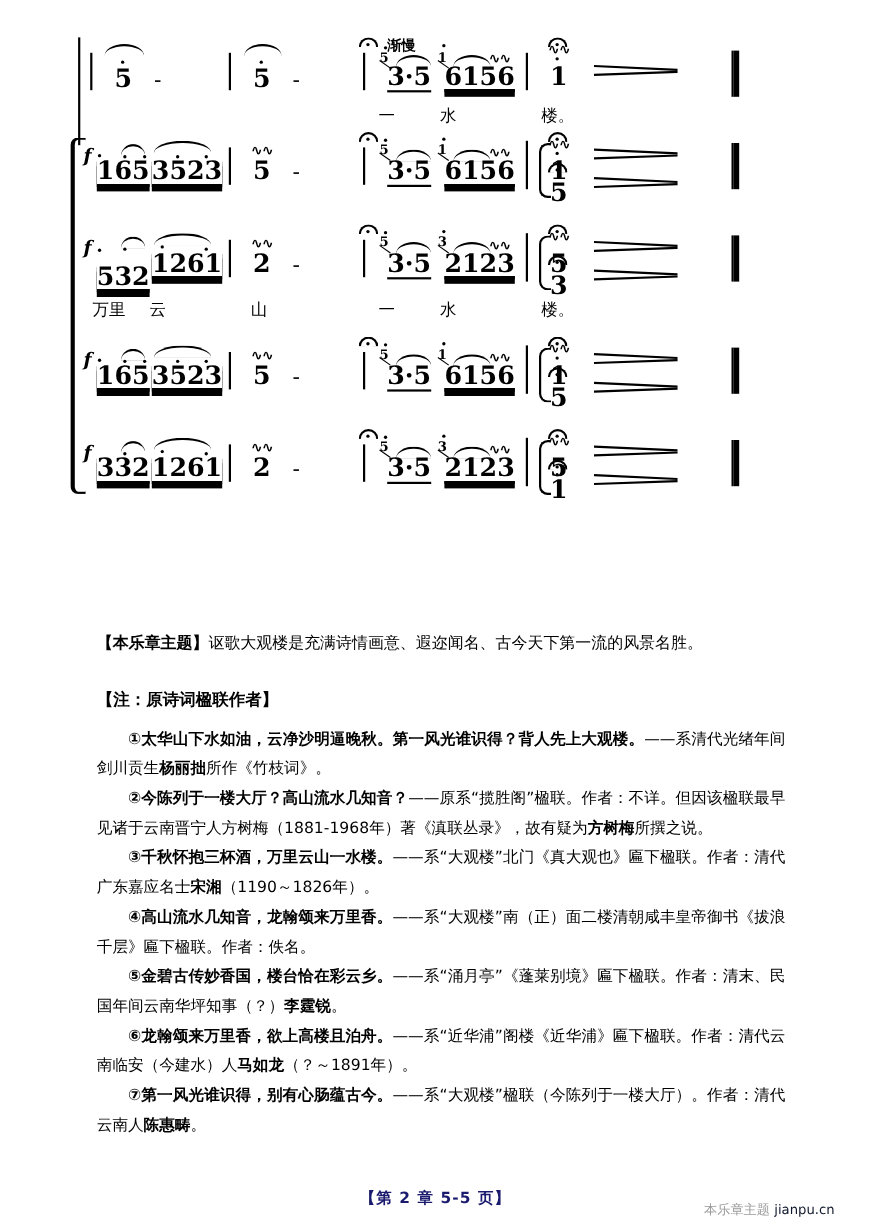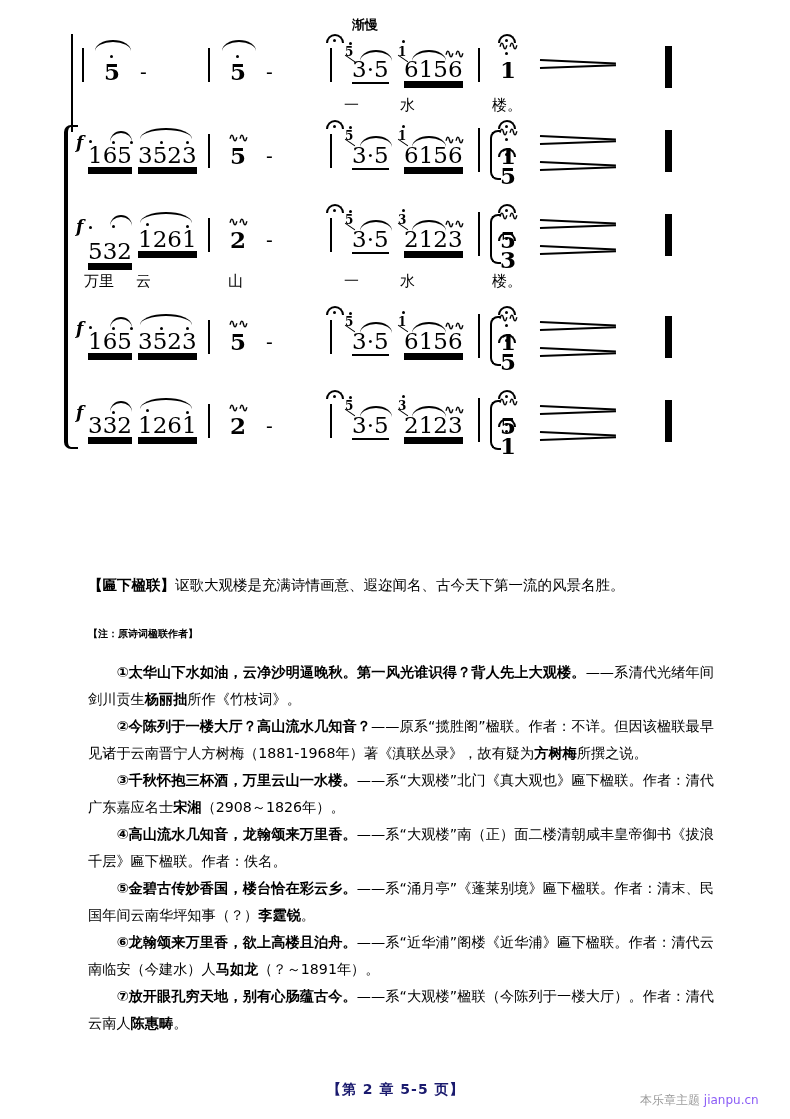--- a/index.html
+++ b/index.html
@@ -32,21 +32,21 @@
   .bar.tall{height:44px;}
   .final{position:absolute;width:0;height:42px;
      border-left:2px solid #000;border-right:5px solid #000;}
 
   
   .dyn{position:absolute;font-family:"DejaVu Serif","Liberation Serif",serif;
     font-style:italic;font-weight:bold;font-size:17px;}
 
   
   .grp{position:absolute;font-family:"DejaVu Serif","Liberation Serif",serif;
-    font-weight:normal;font-size:23px;letter-spacing:0px;line-height:23px;
+    font-weight:bold;font-size:23px;letter-spacing:0px;line-height:23px;
     white-space:nowrap;}
   .grp.beam1{border-bottom:2px solid #000;padding-bottom:1px;}
   .grp.beam2{box-shadow:0 3px 0 0 #000,0 7px 0 0 #000;}
   .note{position:absolute;font-family:"DejaVu Serif","Liberation Serif",serif;
     font-weight:bold;font-size:23px;line-height:23px;}
   .dash{position:absolute;font-family:"DejaVu Serif","Liberation Serif",serif;
     font-size:20px;line-height:20px;}
 
   
   .odot{position:absolute;width:3px;height:3px;border-radius:50%;background:#000;}
@@ -89,31 +89,31 @@
      transform-origin:left center;}
   .hair i.a{top:1px;transform:rotate(2.6deg);}
   .hair i.b{top:9px;transform:rotate(-2.0deg);}
 
   
   #prose{position:absolute;left:0;top:575px;width:790px;
     font-family:"DejaVu Sans","Liberation Sans",sans-serif;}
   .theme{position:absolute;left:88px;top:0;width:640px;font-size:14.5px;
     line-height:20px;white-space:nowrap;}
   .theme b{font-weight:bold;}
-  .notehead{position:absolute;left:88px;top:52px;font-size:10px;font-weight:bold;}
+  .notehead{position:absolute;left:88px;top:52px;font-size:15px;font-weight:bold;}
   .para{position:absolute;left:88px;width:626px;font-size:14.2px;
     line-height:27px;text-align:justify;text-indent:2em;}
   .para b{font-weight:bold;}
 
   
   .pagetag{position:absolute;left:327px;top:1081px;font-size:14px;font-weight:bold;
     color:#1a1a6e;letter-spacing:1px;
     font-family:"DejaVu Sans","Liberation Sans",sans-serif;}
   .wm{position:absolute;left:640px;top:1092px;font-size:12px;color:#9a9a9a;}
-  .wm em{font-style:normal;color:#8b5cf6;}
+  .wm em{font-style:normal;color:#0f172a;}
 </style>
 </head>
 <body>
 
 <div id="score">
 
   <div class="sys-thin"></div>
   <div class="sys-brace"></div>
 
   <div class="staff">
@@ -124,21 +124,21 @@
     <div class="dash" style="left:140px;top:62px;">-</div>
 
     <div class="bar" style="left:208px;top:48px;"></div>
     <div class="slur" style="left:222px;top:40px;width:34px;"></div>
     <div class="odot" style="left:236px;top:55px;"></div>
     <div class="note" style="left:230px;top:60px;">5</div>
     <div class="dash" style="left:266px;top:62px;">-</div>
 
     <div class="bar" style="left:330px;top:48px;"></div>
     <div class="ferm" style="left:326px;top:34px;"></div>
-    <div class="tempo" style="left:352px;top:16px;text-align:center;">渐慢</div>
+    <div class="tempo" style="left:352px;top:32px;text-align:center;">渐慢</div>
     <div class="grace" style="left:345px;top:46px;">5</div>
     <div class="odot" style="left:349px;top:42px;"></div>
     <div class="graceline" style="left:344px;top:58px;"></div>
     <div class="grp beam1" style="left:352px;top:58px;">3·5</div>
     <div class="slur" style="left:360px;top:50px;width:32px;"></div>
 
     <div class="grace" style="left:398px;top:46px;">1</div>
     <div class="odot" style="left:402px;top:40px;"></div>
     <div class="graceline" style="left:397px;top:58px;"></div>
     <div class="grp beam2" style="left:404px;top:58px;">6156</div>
@@ -369,51 +369,51 @@
         <i class="a"></i>
         <i class="b"></i>
       </div>
     <div class="final" style="left:665px;top:400px;"></div>
   </div>
 </div>
 
 <div id="prose">
 
   <div class="theme">
-    <b>【匾下楹联】</b><span>讴歌大观楼是充满诗情画意、遐迩闻名、古今天下第一流的风景名胜。</span>
+    <b>【本乐章主题】</b><span>讴歌大观楼是充满诗情画意、遐迩闻名、古今天下第一流的风景名胜。</span>
   </div>
 
   <div class="notehead">【注：原诗词楹联作者】</div>
 
   <div class="para" style="top:84px;">
     <b>①</b><b>太华山下水如油，云净沙明逼晚秋。第一风光谁识得？背人先上大观楼。</b><span>——系清代光绪年间剑川贡生</span><b>杨丽拙</b><span>所作《竹枝词》。</span>
   </div>
 
   <div class="para" style="top:138px;">
     <b>②</b><b>今陈列于一楼大厅？高山流水几知音？</b><span>——原系“揽胜阁”楹联。作者：不详。但因该楹联最早见诸于云南晋宁人方树梅（1881-1968年）著《滇联丛录》，故有疑为</span><b>方树梅</b><span>所撰之说。</span>
   </div>
 
   <div class="para" style="top:192px;">
-    <b>③</b><b>千秋怀抱三杯酒，万里云山一水楼。</b><span>——系“大观楼”北门《真大观也》匾下楹联。作者：清代广东嘉应名士</span><b>宋湘</b><span>（2908～1826年）。</span>
+    <b>③</b><b>千秋怀抱三杯酒，万里云山一水楼。</b><span>——系“大观楼”北门《真大观也》匾下楹联。作者：清代广东嘉应名士</span><b>宋湘</b><span>（1190～1826年）。</span>
   </div>
 
   <div class="para" style="top:246px;">
     <b>④</b><b>高山流水几知音，龙翰颂来万里香。</b><span>——系“大观楼”南（正）面二楼清朝咸丰皇帝御书《拔浪千层》匾下楹联。作者：佚名。</span><b></b><span></span>
   </div>
 
   <div class="para" style="top:300px;">
     <b>⑤</b><b>金碧古传妙香国，楼台恰在彩云乡。</b><span>——系“涌月亭”《蓬莱别境》匾下楹联。作者：清末、民国年间云南华坪知事（？）</span><b>李霆锐</b><span>。</span>
   </div>
 
   <div class="para" style="top:354px;">
     <b>⑥</b><b>龙翰颂来万里香，欲上高楼且泊舟。</b><span>——系“近华浦”阁楼《近华浦》匾下楹联。作者：清代云南临安（今建水）人</span><b>马如龙</b><span>（？～1891年）。</span>
   </div>
 
   <div class="para" style="top:408px;">
-    <b>⑦</b><b>放开眼孔穷天地，别有心肠蕴古今。</b><span>——系“大观楼”楹联（今陈列于一楼大厅）。作者：清代云南人</span><b>陈惠畴</b><span>。</span>
+    <b>⑦</b><b>第一风光谁识得，别有心肠蕴古今。</b><span>——系“大观楼”楹联（今陈列于一楼大厅）。作者：清代云南人</span><b>陈惠畴</b><span>。</span>
   </div>
 </div>
 
 <div class="pagetag">【第 2 章  5-5 页】</div>
 <div class="wm">
   <span>本乐章主题</span>
   <em>jianpu.cn</em>
 </div>
 
 </body></html>

